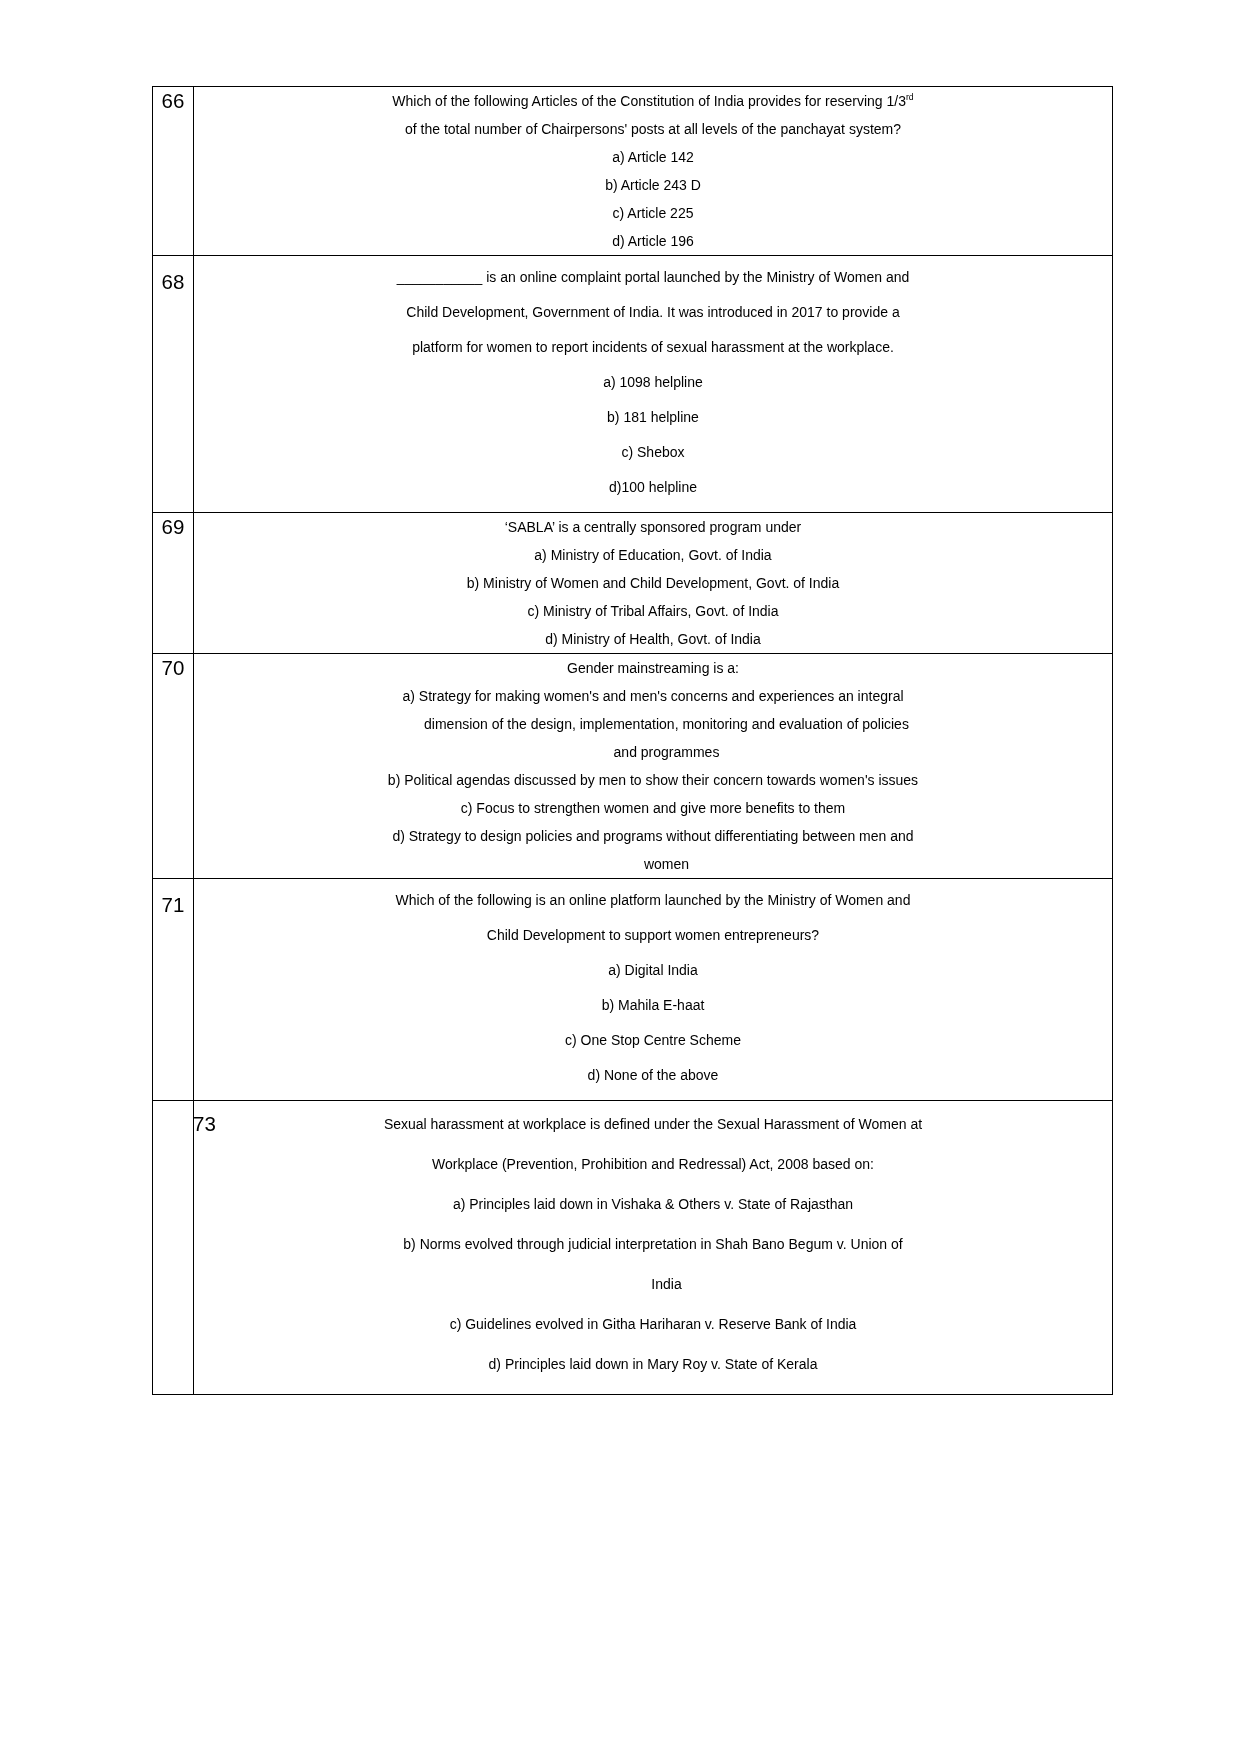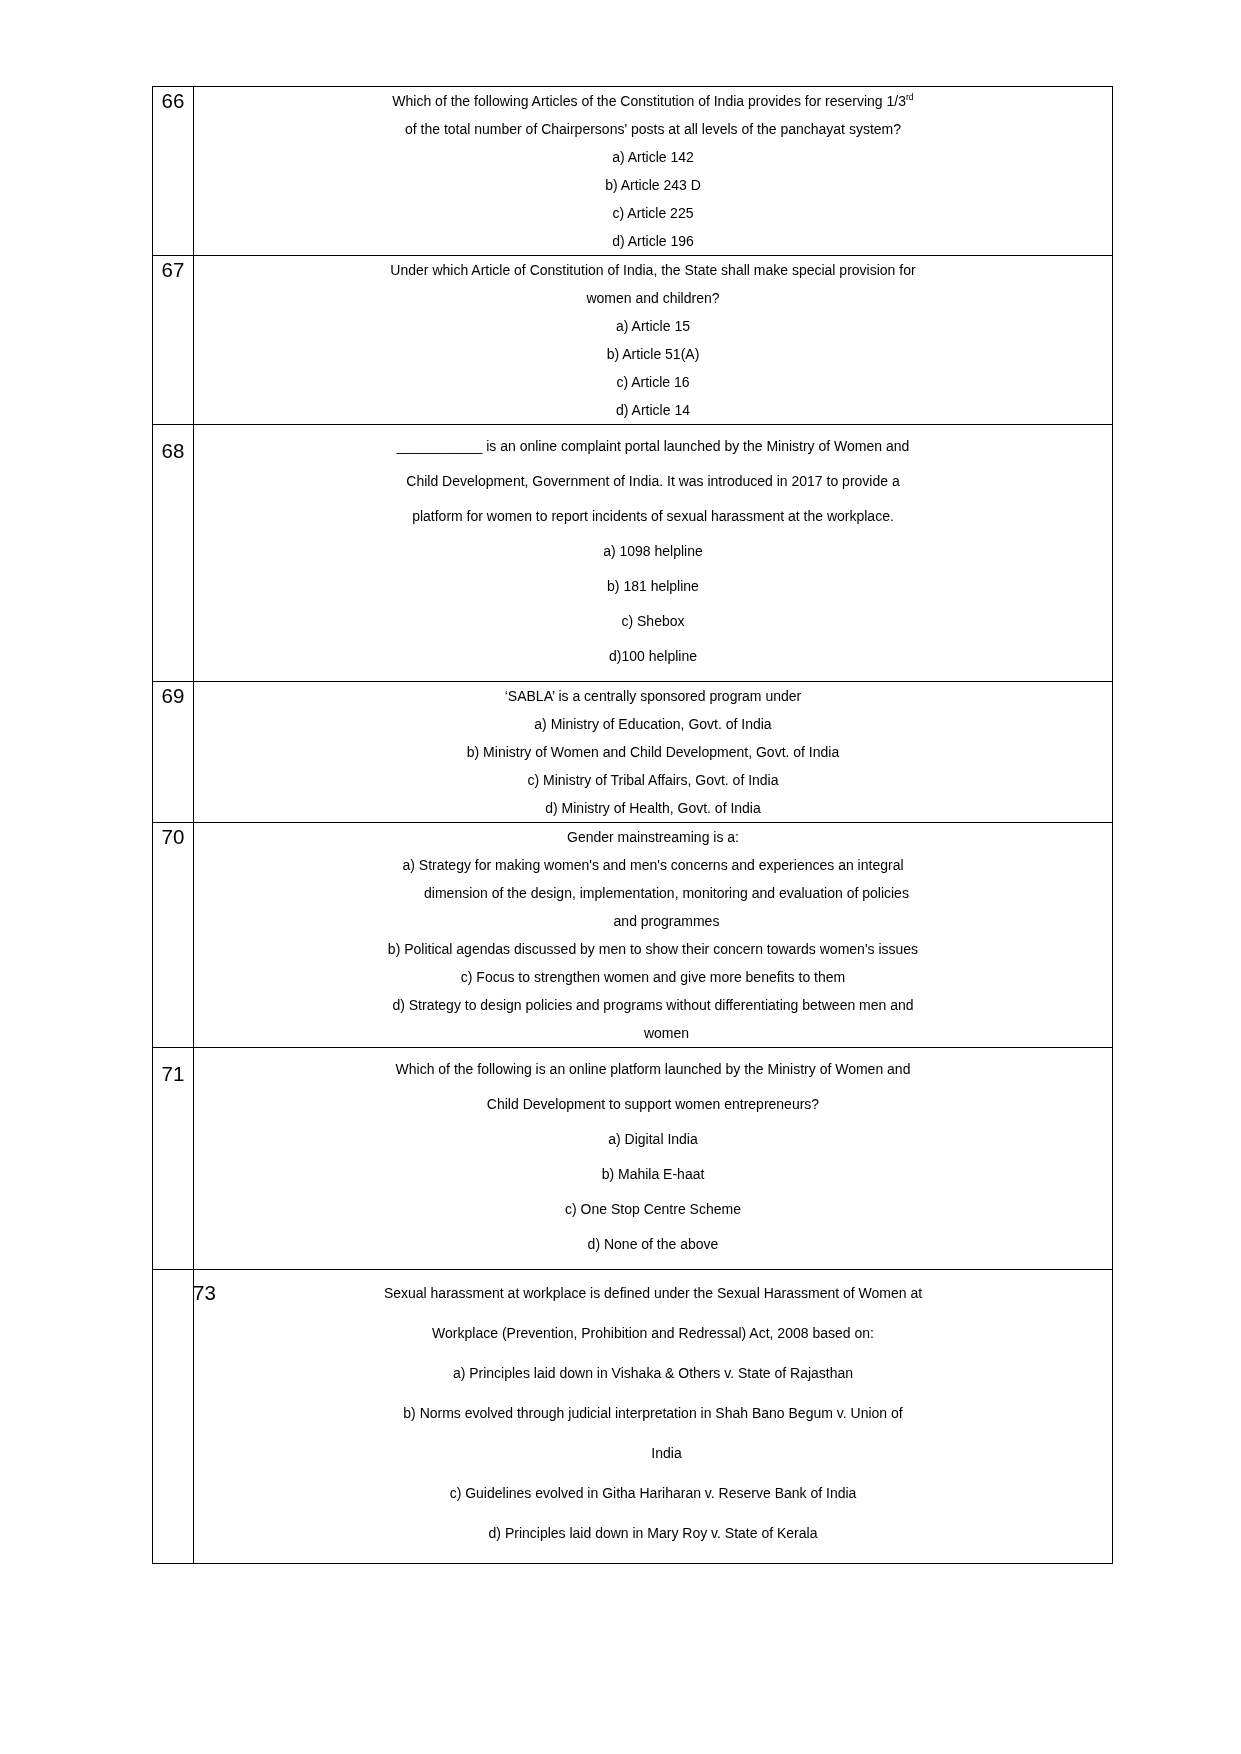--- a/index.html
+++ b/index.html
@@ -114,31 +114,20 @@
         <td class="body-cell">
           <p class="stem"><span>Which of the following Articles of the Constitution of India provides for reserving 1/3</span><sup class="ord">rd</sup></p>
           <p class="stem">of the total number of Chairpersons' posts at all levels of the panchayat system?</p>
           <p class="opt">a) Article 142</p>
           <p class="opt">b) Article 243 D</p>
           <p class="opt">c) Article 225</p>
           <p class="opt">d) Article 196</p>
         </td>
       </tr>
 
-      <tr>
-        <td class="num-cell">67</td>
-        <td class="body-cell">
-          <p class="stem">Under which Article of Constitution of India, the State shall make special provision for</p>
-          <p class="stem">women and children?</p>
-          <p class="opt">a) Article 15</p>
-          <p class="opt">b) Article 51(A)</p>
-          <p class="opt">c) Article 16</p>
-          <p class="opt">d) Article 14</p>
-        </td>
-      </tr>
 
       <tr class="lead-wide">
         <td class="num-cell">68</td>
         <td class="body-cell">
           <p class="stem">___________ is an online complaint portal launched by the Ministry of Women and</p>
           <p class="stem">Child Development, Government of India. It was introduced in 2017 to provide a</p>
           <p class="stem">platform for women to report incidents of sexual harassment at the workplace.</p>
           <p class="opt">a) 1098 helpline</p>
           <p class="opt">b) 181 helpline</p>
           <p class="opt">c) Shebox</p>

